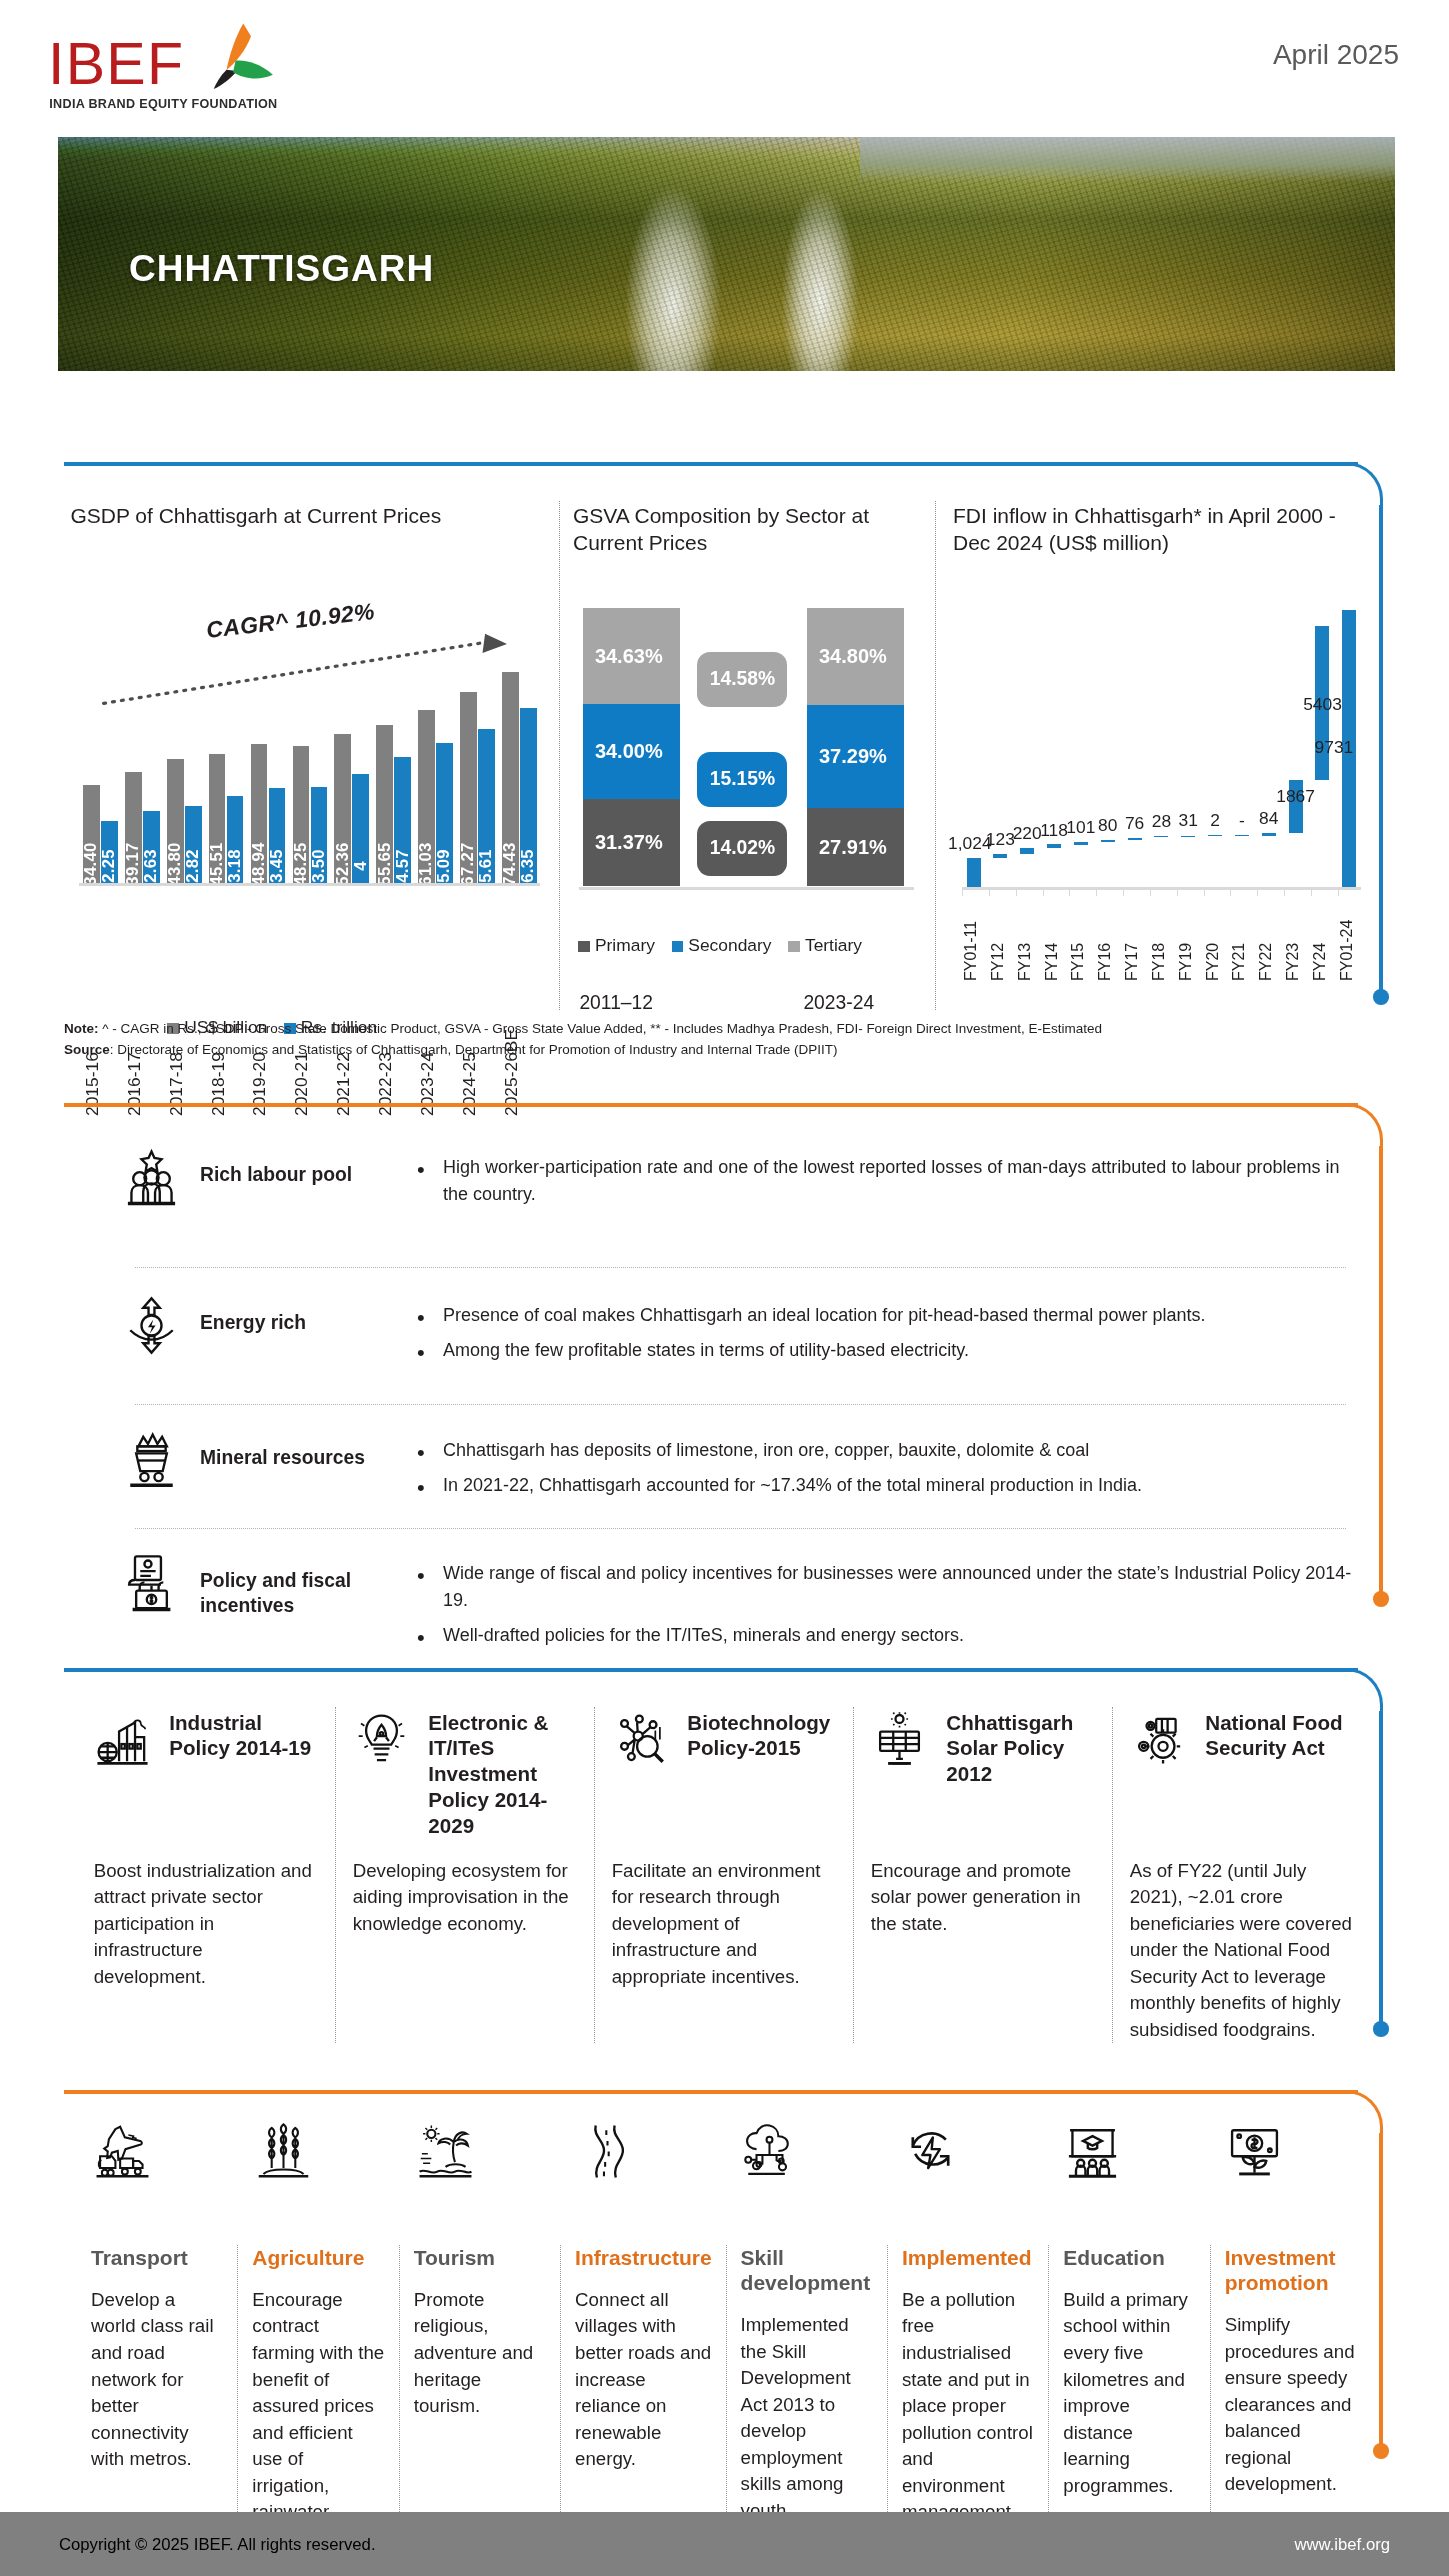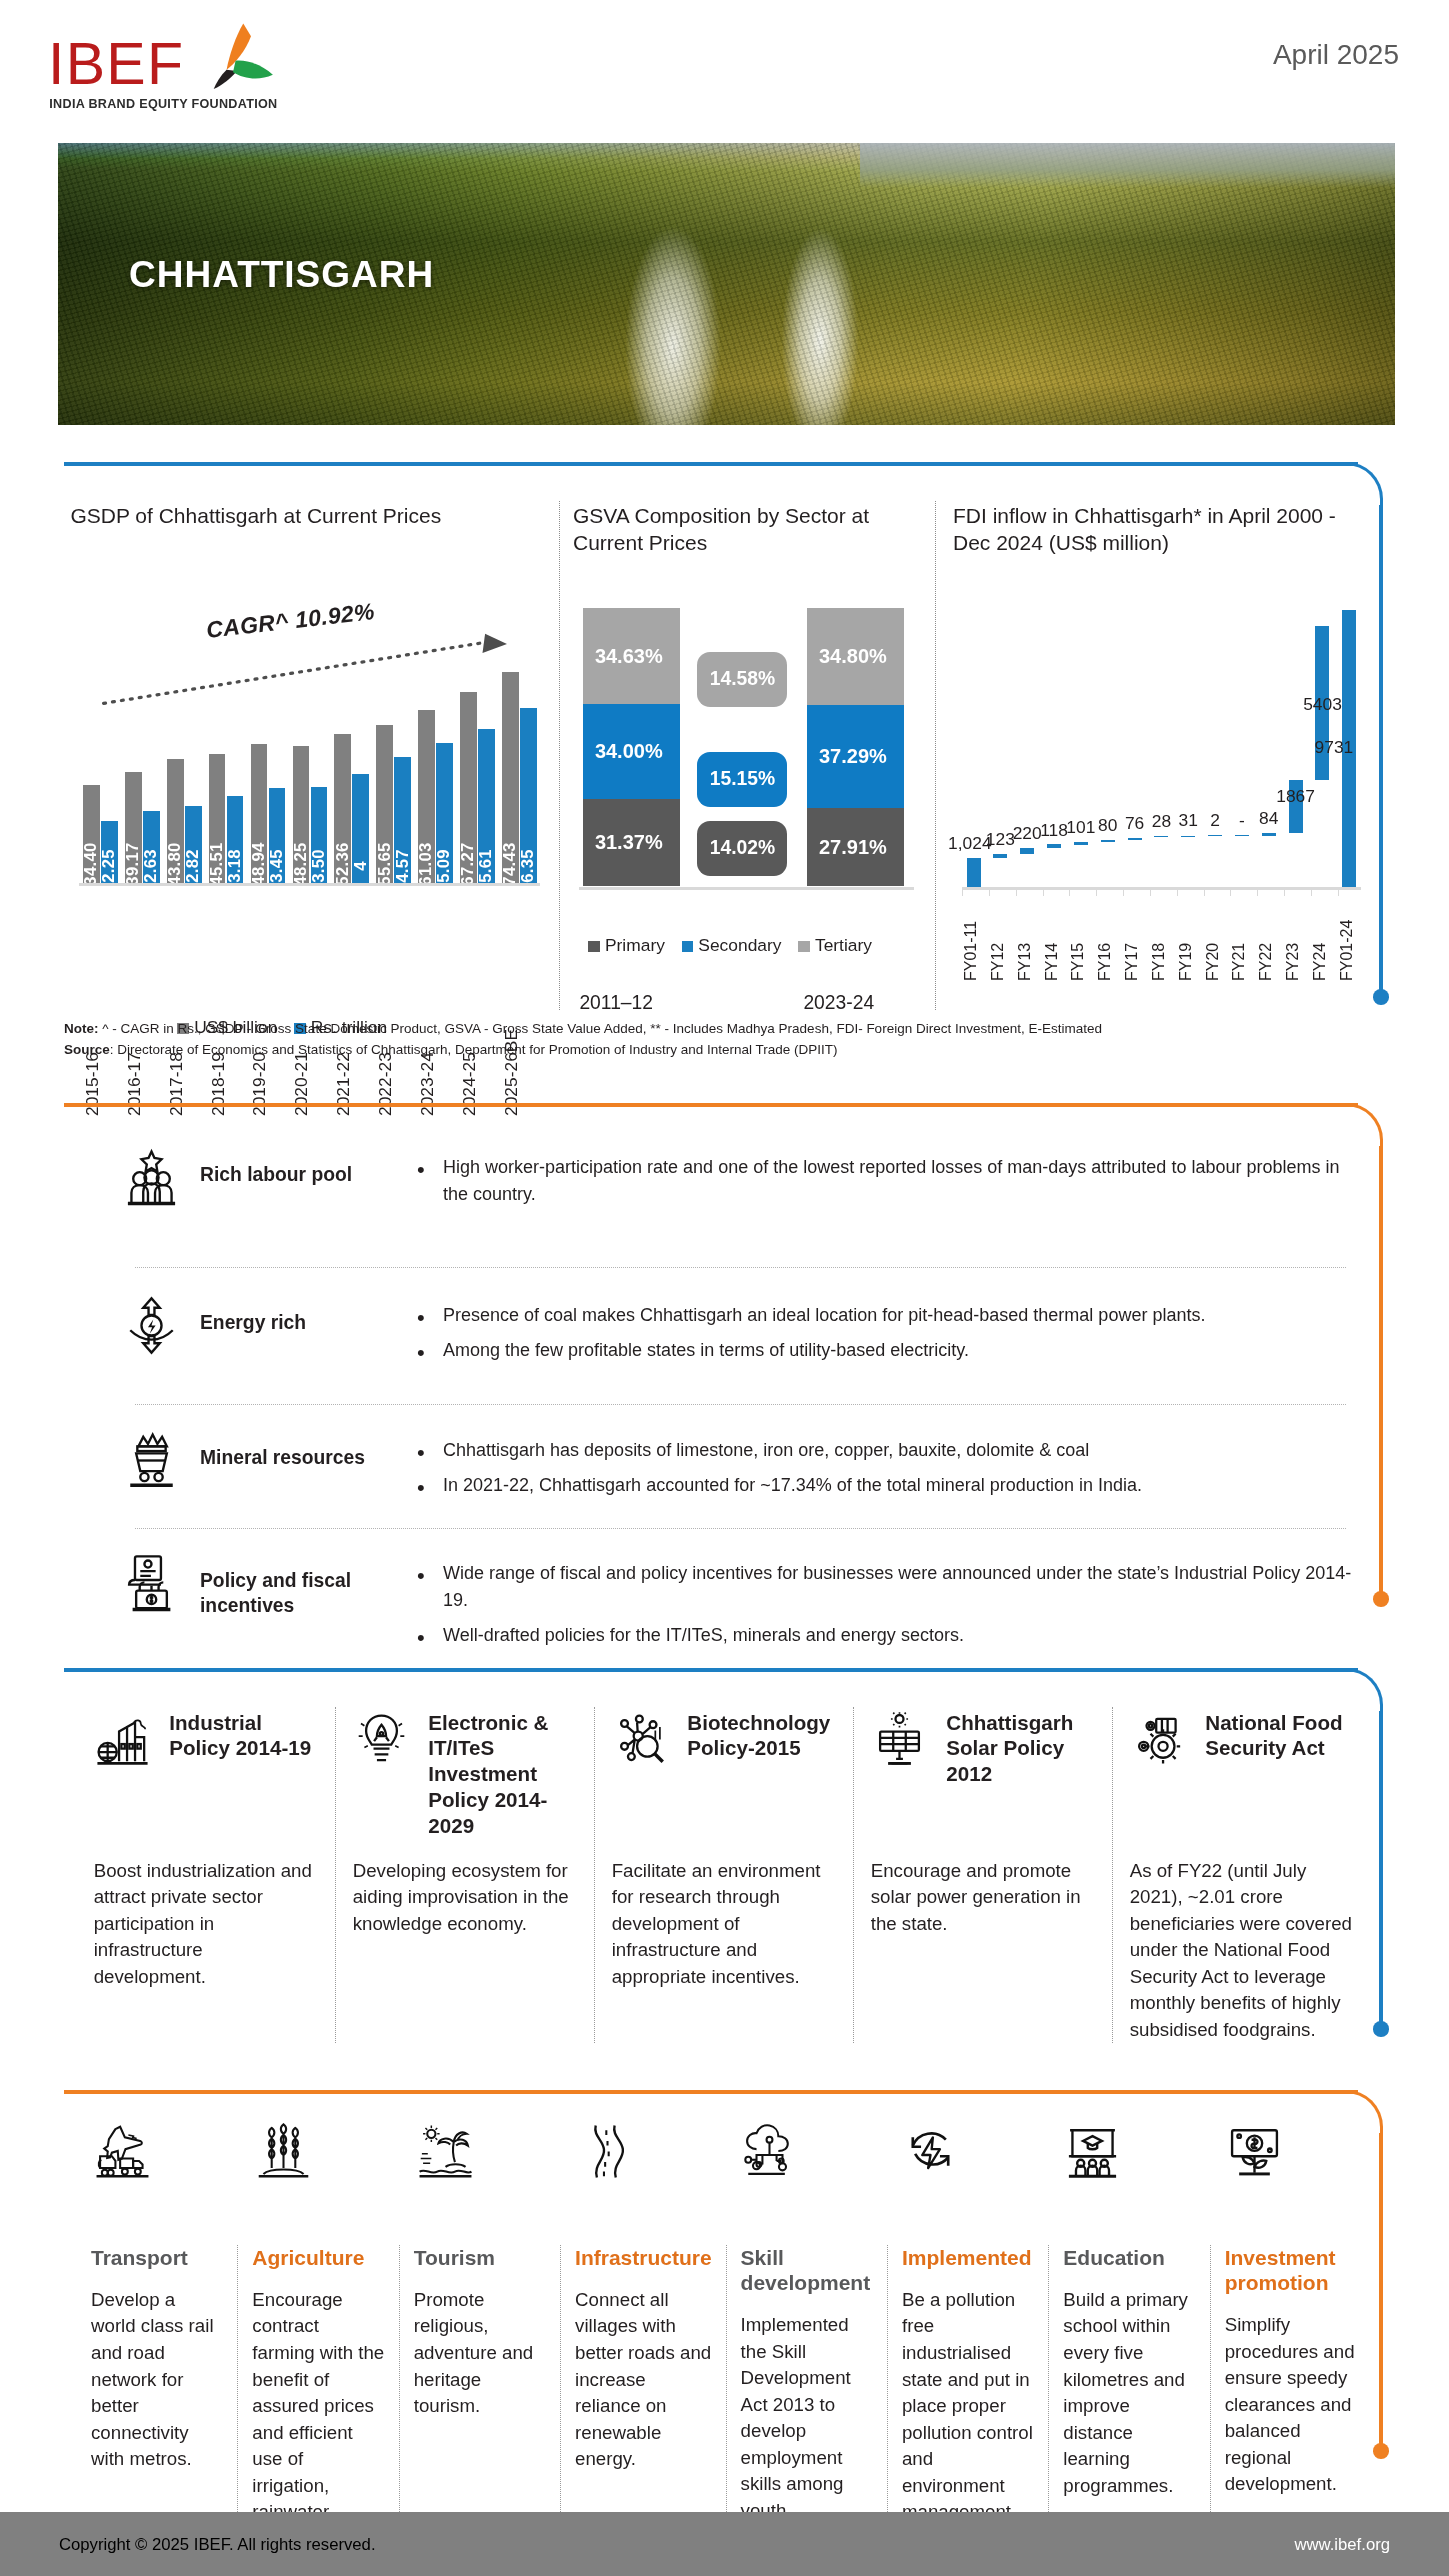--- a/index.html
+++ b/index.html
@@ -17,21 +17,21 @@
 
   
   .header{position:absolute;left:0;top:0;width:1449px;height:129px;}
   .logo{position:absolute;left:48px;top:18px;width:245px;height:97px;}
   .logo-text{font-family:"Liberation Sans", sans-serif;font-weight:400;font-size:59px;letter-spacing:1.3px;color:#b91c1c;line-height:1;position:absolute;left:0;top:16.7px;}
   .logo-sub{position:absolute;left:1.3px;top:79px;font-size:12.6px;font-weight:700;letter-spacing:0.3px;color:#2d2d2d;white-space:nowrap;}
   .logo-bird{position:absolute;left:149px;top:3.9px;width:90px;height:71px;}
   .issue-date{position:absolute;right:50px;top:39px;font-size:28px;color:#5a5a5a;font-weight:400;}
 
   
-  .banner{position:absolute;left:58px;top:137px;width:1337px;height:282px;overflow:hidden;margin-top:6px;}
+  .banner{position:absolute;left:58px;top:137px;width:1337px;height:234px;overflow:hidden;}
   .banner-photo{position:absolute;inset:0;
     background:
       radial-gradient(ellipse 77px 193px at 46% 72%, rgba(255,255,255,.92) 0%, rgba(255,255,255,.55) 35%, rgba(255,255,255,0) 62%),
       radial-gradient(ellipse 64px 187px at 57% 70%, rgba(255,255,255,.95) 0%, rgba(255,255,255,.6) 32%, rgba(255,255,255,0) 60%),
       linear-gradient(100deg,#2f3f1c 0%,#4a5a24 14%,#5d6b2a 24%,#7a8038 34%,#8e8a45 42%,#a89a5e 52%,#c3b178 62%,#cdb87e 72%,#b9a468 82%,#9e8c50 92%,#7d7238 100%),
       linear-gradient(180deg,#8fa0b5 0%,#6d7c55 10%,#3d4a20 35%,#50541f 60%,#6d6a33 85%,#4c4f22 100%);
     background-blend-mode:screen,screen,overlay,normal;
   }
   .banner-grain{position:absolute;inset:0;
     background-image:
@@ -67,21 +67,21 @@
   .gsdp-groups{position:absolute;left:0;bottom:3.2px;width:461px;height:270px;display:flex;align-items:flex-end;justify-content:space-between;padding:0 2.6px;}
   .gsdp-group{width:37px;height:100%;display:flex;align-items:flex-end;justify-content:center;gap:1.3px;position:relative;}
   .bar{width:16.7px;position:relative;}
   .bar.grey{background:#808080;}
   .bar.blue{background:#1a7fc1;}
   .bar-lbl{position:absolute;left:50%;bottom:6.4px;transform:translateX(-50%) rotate(-90deg);transform-origin:center;white-space:nowrap;color:#fff;font-weight:700;font-size:16.7px;letter-spacing:0.3px;}
   .bar.grey .bar-lbl{bottom:9px;}
   .gsdp-xlabels{position:absolute;left:0;top:389px;width:461px;display:flex;justify-content:space-between;padding:0 2.6px;}
   .gsdp-xlabels span{width:37px;display:block;font-size:17.4px;color:#231f20;white-space:nowrap;
     writing-mode:vertical-rl;transform:rotate(180deg);text-align:left;height:122px;}
-  .legend{position:absolute;display:flex;gap:16.7px;align-items:center;font-size:17.4px;color:#231f20;margin-left:10px;}
+  .legend{position:absolute;display:flex;gap:16.7px;align-items:center;font-size:17.4px;color:#231f20;}
   .legend i{display:inline-block;width:11.6px;height:11.6px;margin-right:5.2px;vertical-align:-1.3px;}
   .lg-grey{background:#808080;}.lg-blue{background:#1a7fc1;}.lg-dgrey{background:#595959;}.lg-lgrey{background:#a6a6a6;}
 
   
   .gsva-plot{position:absolute;left:6.4px;top:97px;width:335px;height:291px;}
   .gsva-bar{position:absolute;bottom:3.9px;width:97px;height:278px;display:flex;flex-direction:column;}
   .gsva-l{left:3.9px;} .gsva-r{left:228px;border-radius:15px;}
   .gsva-seg{display:flex;align-items:center;justify-content:flex-start;padding-left:11.6px;color:#fff;font-weight:700;font-size:20px;}
   .seg-tert{background:#a6a6a6;}
   .seg-sec{background:#0f7bc4;}

